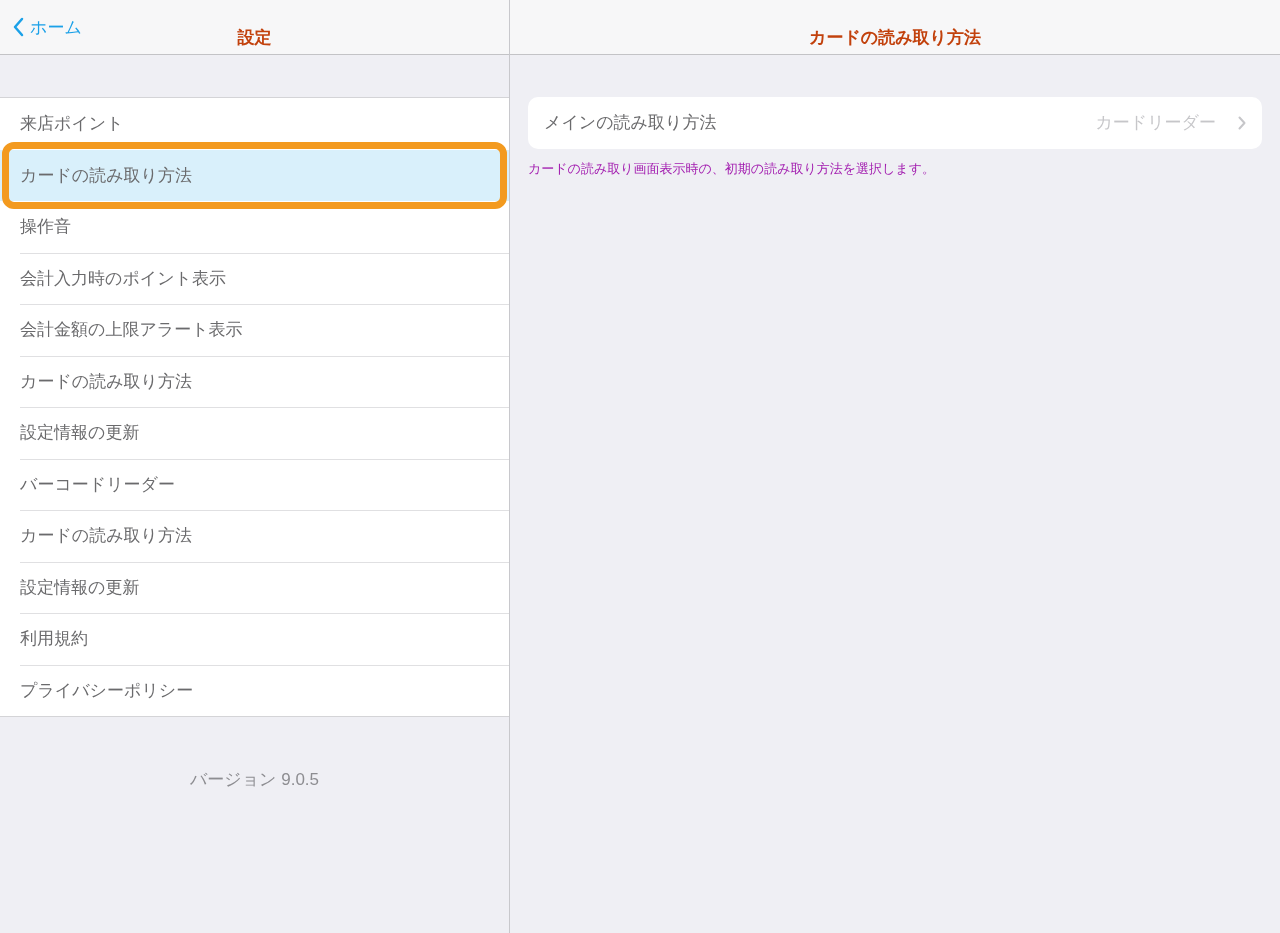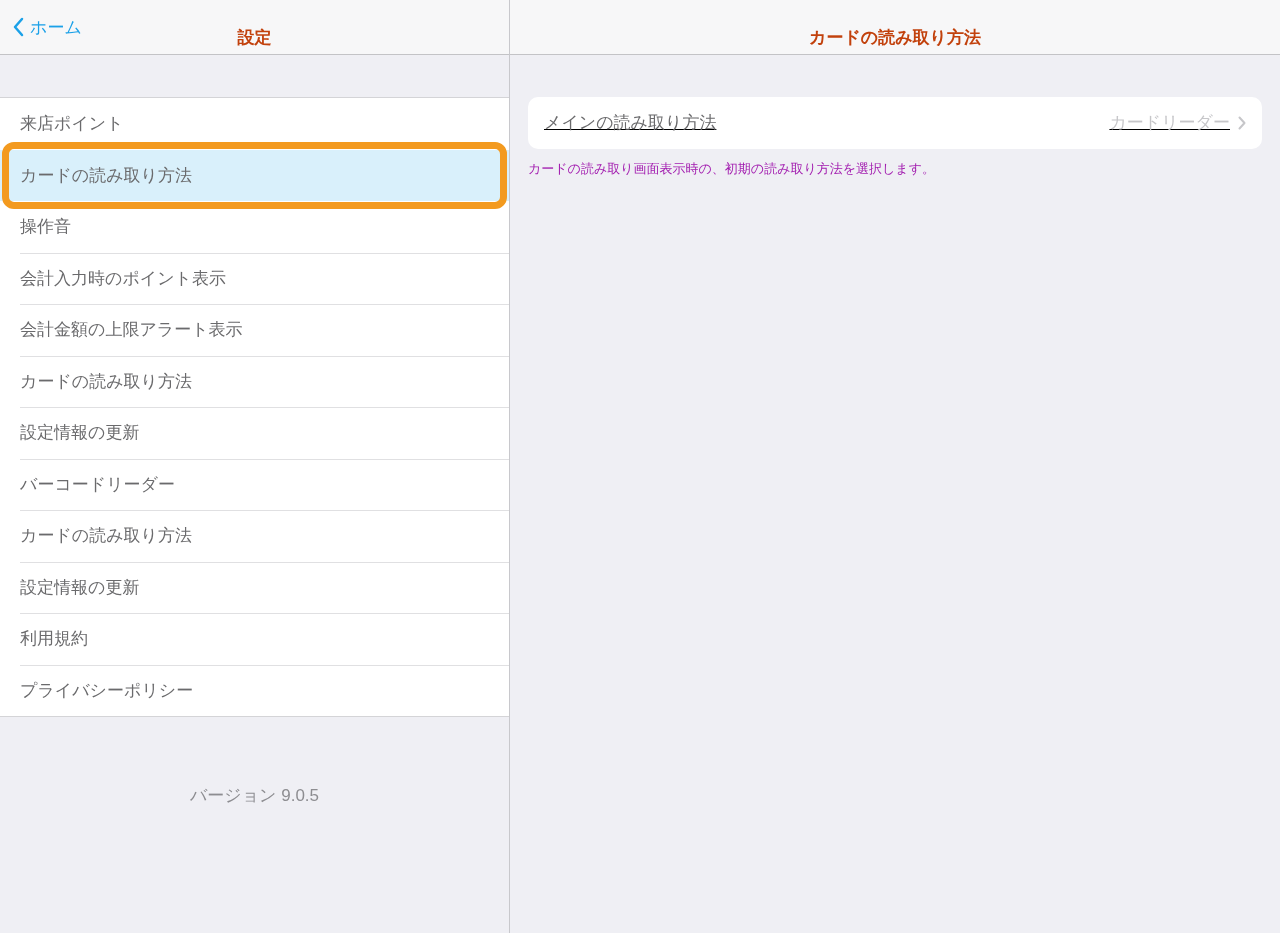--- a/index.html
+++ b/index.html
@@ -103,48 +103,47 @@
       z-index: 2;
     }
     .settings-item.selected {
       background: #d9f0fb;
     }
     .settings-item.selected::before { display: none; }
     .version {
       text-align: center;
       font-size: 17px;
       color: #8d8d91;
-      padding-top: 67px;
+      padding-top: 51px;
       padding-bottom: 40px;
     }
     .detail-gap {
       height: 42px;
     }
     .detail-list {
       margin: 0 18px;
       background: #fff;
       border-radius: 10px;
     }
     .detail-item {
       height: 51.5px;
       display: flex;
       align-items: center;
       padding: 0 16px;
       cursor: pointer;
-      text-decoration: underline;
     }
     .detail-item-label {
       flex: 1;
       font-size: 17px;
       color: #6a6a6c;
     }
     .detail-item-value {
       font-size: 17px;
       color: #c6c6c9;
-      margin-right: 8px;
+      margin-right: 22px;
     }
     .disclosure {
       width: 8px;
       height: 14px;
       color: #c6c6c9;
     }
     .detail-footer {
       font-size: 13px;
       color: #a21caf;
       padding: 10px 18px 0 18px;

